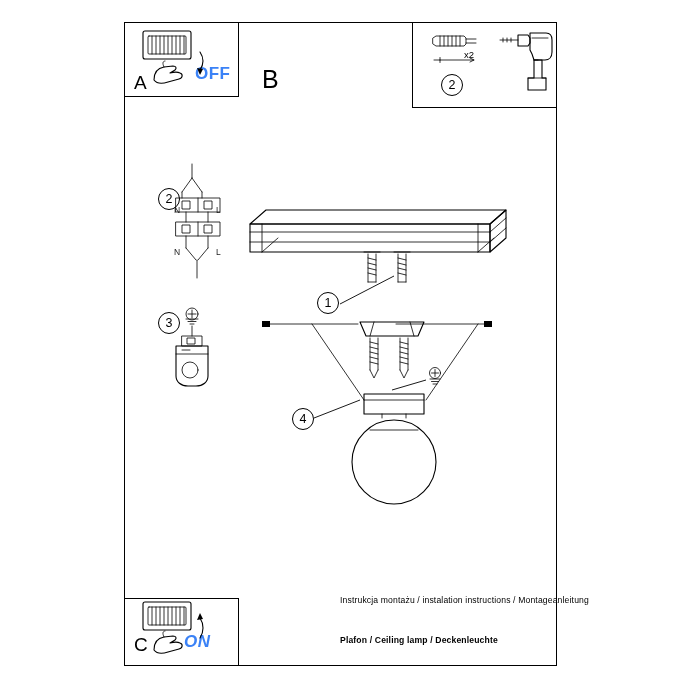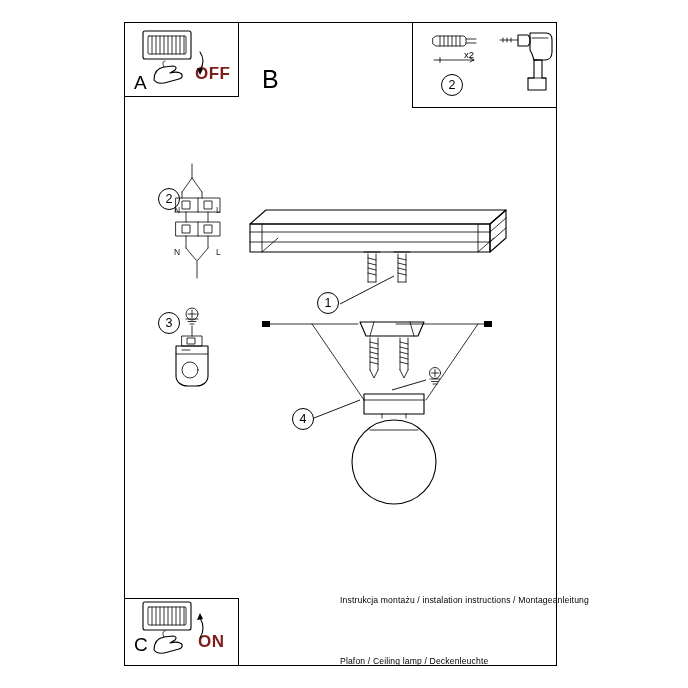--- a/index.html
+++ b/index.html
@@ -30,21 +30,21 @@
     letter-spacing: 0.5px;
   }
   .bigletter {
     font-size: 25px;
     font-weight: 400;
     color: #000;
   }
   .onoff {
     font-size: 17px;
     font-weight: 700;
-    color: #7f1d1d;
+    color: #3b82f6;
     letter-spacing: 0.5px;
   }
   .callout {
     width: 22px;
     height: 22px;
     border: 1.3px solid #000;
     border-radius: 50%;
     font-size: 12.5px;
     line-height: 21px;
     text-align: center;
@@ -329,21 +329,21 @@
 
   <div class="abs callout" style="left:292px; top:408px;">4</div>
   <svg class="abs" style="left:314px; top:396px;" width="50" height="28" viewBox="0 0 50 28">
     <path class="leader" d="M0 22 L46 4"></path>
   </svg>
 
   <div class="abs rule" style="left:124px; top:598px; width:115px; height:1px;"></div>
   <div class="abs rule" style="left:238px; top:598px; width:1px; height:68px;"></div>
 
   <div class="abs letter" style="left:134px; top:634px;">C</div>
-  <div class="abs onoff" style="left:198px; top:632px;">ON</div>
+  <div class="abs onoff" style="left:184px; top:632px;font-style:italic;">ON</div>
 
   <div class="abs" style="left:140px; top:600px;">
     <svg width="78" height="58" viewBox="0 0 78 58">
       <rect class="st" x="3" y="2" width="48" height="28" rx="2"></rect>
       <rect class="st-thin" x="8" y="7" width="38" height="18" rx="1"></rect>
       <g class="st-thin">
         <line x1="12" y1="7" x2="12" y2="25"></line>
         <line x1="16" y1="7" x2="16" y2="25"></line>
         <line x1="20" y1="7" x2="20" y2="25"></line>
         <line x1="24" y1="7" x2="24" y2="25"></line>
@@ -356,15 +356,15 @@
       <path class="st" d="M14 50 C14 42 18 38 24 37 L33 36 C36 36 37 38 35 40 L30 43
                           C34 42 38 42 40 43 C43 44 43 48 39 49 L28 52 C22 54 17 54 14 50 Z"></path>
       <path class="st-thin" d="M24 37 C22 33 23 31 25 31"></path>
 
       <path class="st" d="M60 38 C64 32 64 24 60 18"></path>
       <path class="st-fill" d="M57 20 L63 19 L60 13 Z"></path>
     </svg>
   </div>
 
   <div class="abs footer-line" style="left:340px; top:595px;">Instrukcja montażu / instalation instructions / Montageanleitung</div>
-  <div class="abs footer-line" style="left:340px; top:656px;">Plafon / Ceiling lamp / Deckenleuchte</div>
+  <div class="abs footer-line" style="left:340px; top:635px;font-weight:bold;">Plafon / Ceiling lamp / Deckenleuchte</div>
 
 </div>
 
 </body></html>

